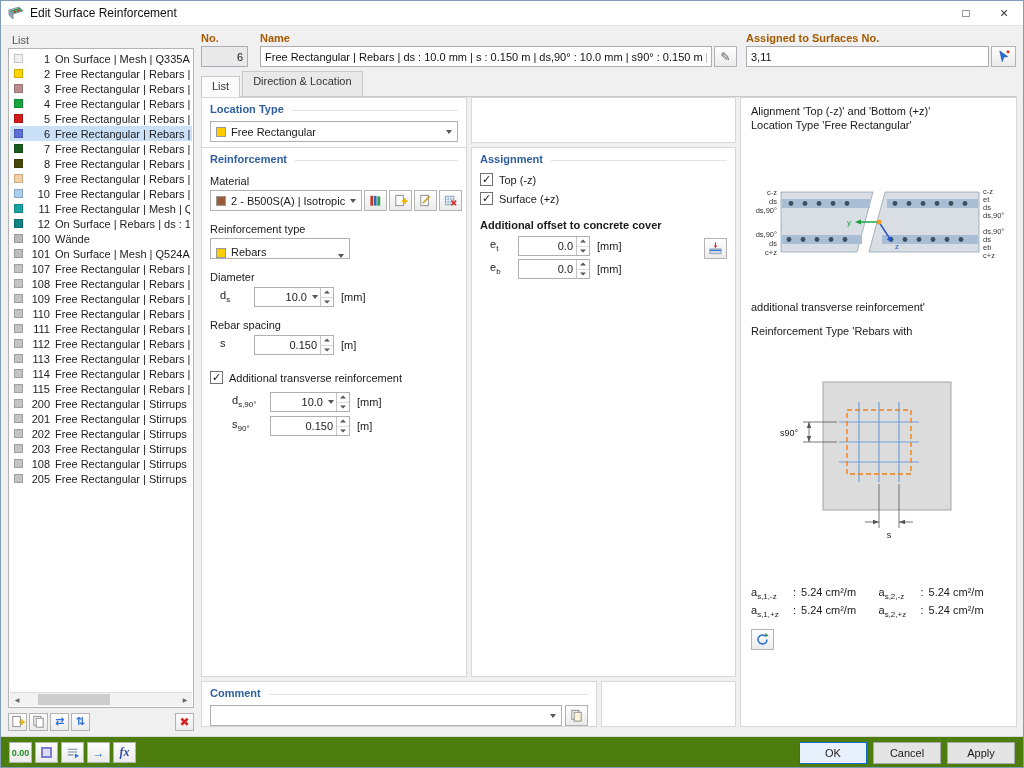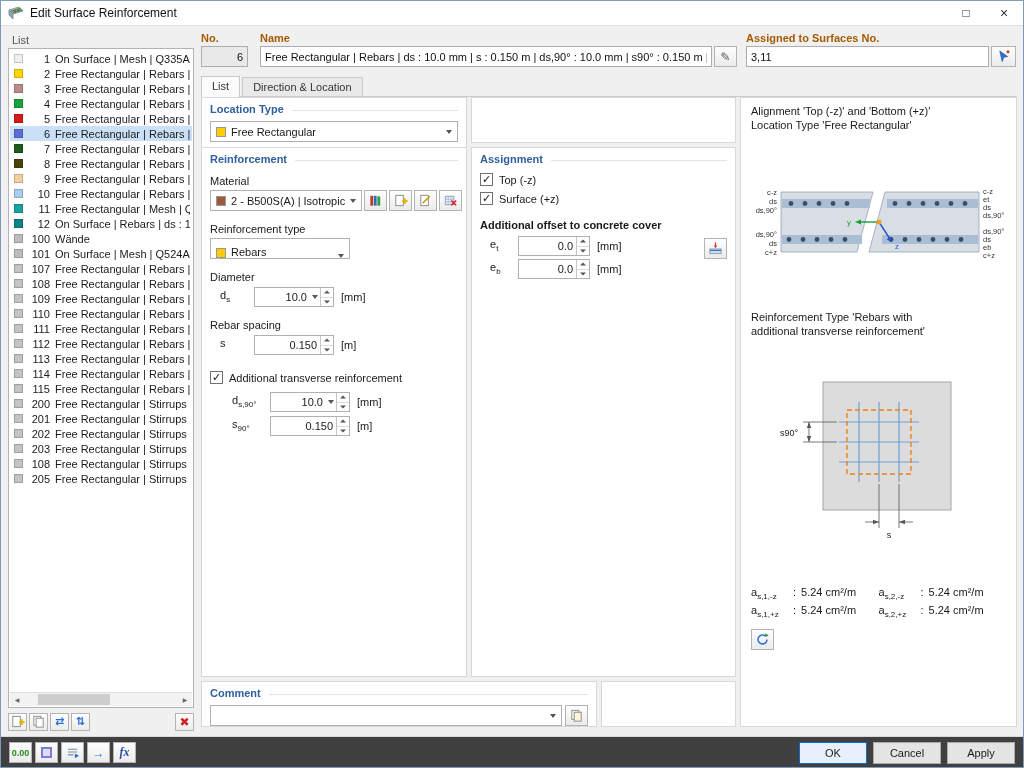--- a/index.html
+++ b/index.html
@@ -47,21 +47,21 @@
   .topfield { position:absolute; }
   .flabel { color:#a55a00; font-weight:700; height:13px; }
   .tinput { width:100%; height:21px; margin-top:1px; border:1px solid #abadb3; padding:0 4px;
     font:inherit; background:#fff; color:#111; }
   .tinput.ro { background:#e9e9e9; text-align:right; }
   #btn-edit-name { position:absolute; left:713px; top:45px; }
   #btn-pick { position:absolute; left:990px; top:45px; width:25px; }
   
   .tabstrip { position:absolute; left:200px; top:75px; width:816px; height:21px;
     display:flex; align-items:flex-end; border-bottom:1px solid #c9c9c9; }
-  .tab { height:19px; padding:3px 10px 0; border:1px solid #c9c9c9; border-bottom:none;
+  .tab { height:25px; padding:3px 10px 0; border:1px solid #c9c9c9; border-bottom:none;
     background:#e9e9e9; margin-right:2px; color:#333; }
   .tab.active { background:#fbfbfb; height:21px; margin-bottom:-1px; }
   
   .card { position:absolute; background:#fff; border:1px solid #d8d8d8; }
   #card-location      { left:200px; top:96px;  width:266px; height:52px; }
   #card-reinforcement { left:200px; top:146px; width:266px; height:530px; }
   #card-comment       { left:200px; top:680px; width:396px; height:46px; }
   #card-col2-top      { left:470px; top:96px;  width:265px; height:46px; }
   #card-assignment    { left:470px; top:146px; width:265px; height:530px; }
   #card-col2-bottom   { left:600px; top:680px; width:135px; height:46px; }
@@ -112,21 +112,21 @@
   .cap { line-height:14px; }
   .dlab { font-size:7.5px; fill:#333; }
   .results { margin-top:34px; }
   .rrow { display:flex; margin-top:3px; }
   .rcell { width:130px; display:flex; align-items:baseline; }
   .rl { min-width:42px; }
   .rcolon { margin-right:5px; }
   #btn-info { margin-top:10px; }
   
   .footsep { position:absolute; left:0; top:735px; width:100%; height:1px; background:#d9d9d9; }
-  .footer { position:absolute; left:0; top:736px; width:100%; height:31px; background:#404040;
+  .footer { position:absolute; left:0; top:736px; width:100%; height:31px; background:#4d7c0f;
     display:flex; align-items:center; padding:0 8px; }
   .ftools { display:flex; gap:3px; }
   .fbtns { margin-left:auto; display:flex; gap:6px; }
   .btn { min-width:68px; height:22px; border:1px solid #a9a9a9; background:#e4e4e4;
     display:flex; align-items:center; justify-content:center; }
   .btn.default { border-color:#0c6bc4; background:#e8f1fb; }
   .dec { color:#1d8f1d; font-size:9px; font-weight:700; }
   .colorbox { width:11px; height:11px; border:2px solid #7d7dd8; background:#dcdcf5; }
   .blue-arrow { color:#2a6fd6; font-weight:700; font-size:12px; line-height:1; }
   .fx { font-style:italic; font-weight:700; color:#2b4ea0; font-size:12px;
@@ -613,22 +613,22 @@
       <text class="dlab" x="232" y="56">c-z</text>
       <text class="dlab" x="232" y="64">et</text>
       <text class="dlab" x="232" y="72">ds</text>
       <text class="dlab" x="232" y="80">ds,90°</text>
       <text class="dlab" x="232" y="96">ds,90°</text>
       <text class="dlab" x="232" y="104">ds</text>
       <text class="dlab" x="232" y="112">eb</text>
       <text class="dlab" x="232" y="120">c+z</text>
     </svg>
 
+    <div class="cap">additional transverse reinforcement'</div>
     <div class="cap mt10">Reinforcement Type 'Rebars with</div>
-    <div class="cap">additional transverse reinforcement'</div>
 
     <svg viewBox="0 0 256 172" width="256" height="172" style="margin-top:40px;">
       <rect x="72" y="4" width="128" height="128" fill="#dcdcdc" stroke="#a5a5a5"></rect>
       <g stroke="#6f9fd8" stroke-width="1.2">
         <line x1="108" y1="24" x2="108" y2="104"></line>
         <line x1="128" y1="24" x2="128" y2="104"></line>
         <line x1="148" y1="24" x2="148" y2="104"></line>
         <line x1="88" y1="44" x2="168" y2="44"></line>
         <line x1="88" y1="64" x2="168" y2="64"></line>
         <line x1="88" y1="84" x2="168" y2="84"></line>

